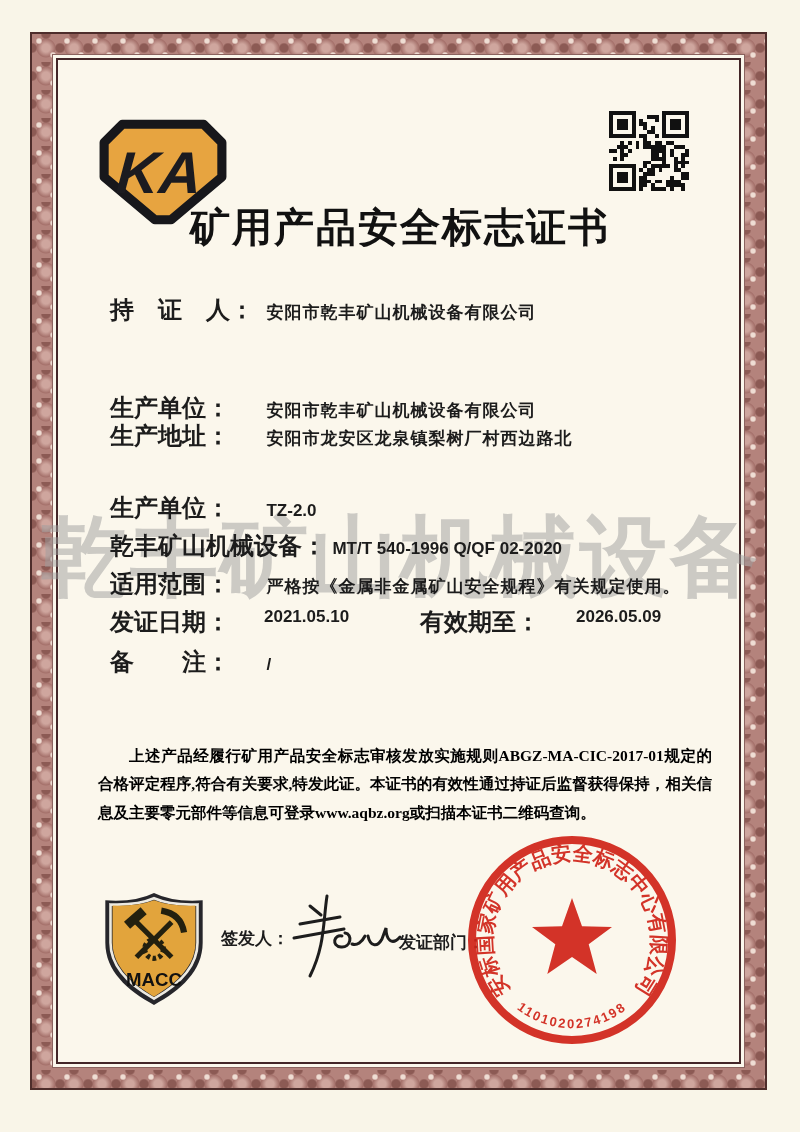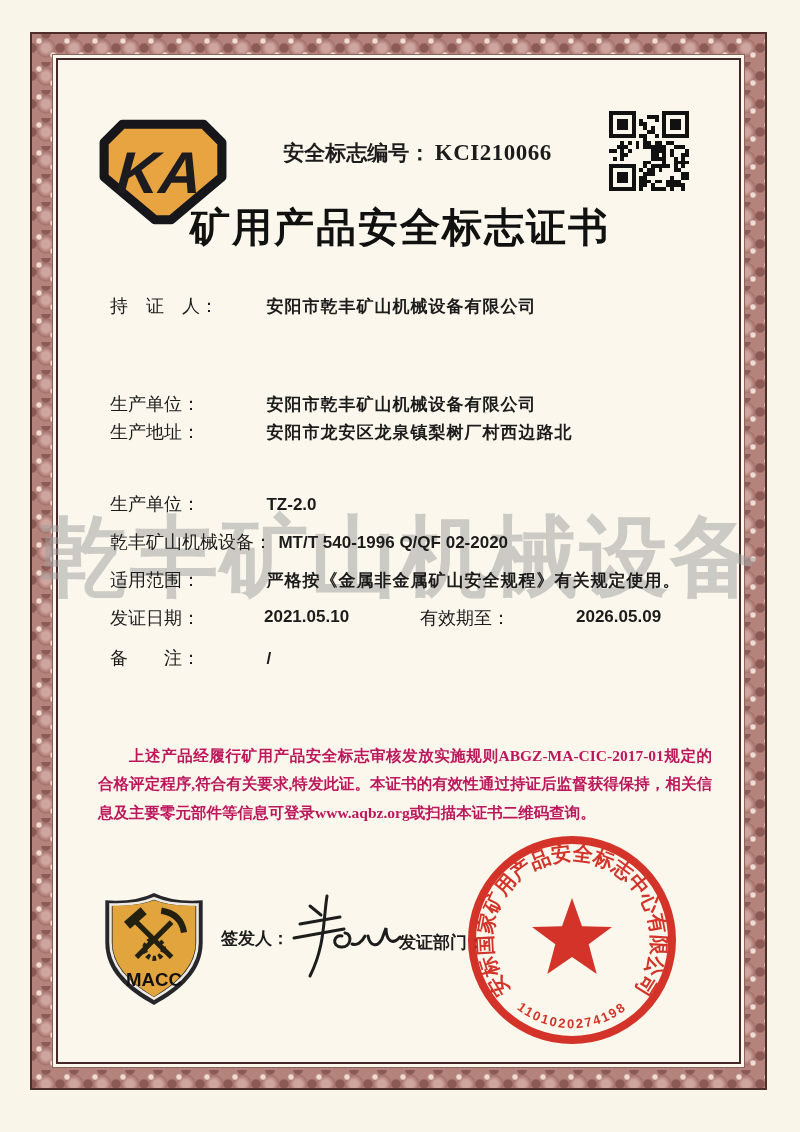--- a/index.html
+++ b/index.html
@@ -27,29 +27,29 @@
   .ka-badge{position:absolute;left:96px;top:112px;width:134px;height:120px;}
   .mark-line{position:absolute;left:235px;top:139px;width:365px;text-align:center;white-space:nowrap;}
   .mark-label{font-size:21px;font-weight:bold;font-family:"Liberation Sans",sans-serif;}
   .mark-number{font-size:23px;font-weight:bold;font-family:"Liberation Serif",serif;letter-spacing:.5px;}
   .qr{position:absolute;left:609px;top:111px;width:80px;height:80px;}
   .title{position:absolute;left:0;top:200px;width:800px;text-align:center;
          font-size:40px;font-weight:900;letter-spacing:2px;color:#111;
          font-family:"Liberation Serif",serif;}
   
   .row{position:absolute;left:110px;white-space:nowrap;}
-  .lbl{display:inline-block;font-size:18px;font-weight:normal;font-family:"Liberation Sans",sans-serif;}
+  .lbl{display:inline-block;font-size:24px;font-weight:bold;font-family:"Liberation Sans",sans-serif;}
   .lbl-fixed{width:104px;}
   .val{font-size:17px;font-weight:bold;font-family:"Liberation Serif",serif;letter-spacing:1px;margin-left:48px;}
   .val-tech{font-family:"Liberation Sans",sans-serif;letter-spacing:0;}
   .date-part{position:absolute;white-space:nowrap;}
   
   .statement{position:absolute;left:98px;top:742px;width:614px;
          font-size:15.5px;font-weight:bold;line-height:1.83;text-align:justify;
-         text-indent:2em;font-family:"Liberation Serif",serif;color:#be185d;}
+         text-indent:2em;font-family:"Liberation Serif",serif;color:#000000;}
   
   .macc{position:absolute;left:102px;top:891px;width:104px;height:116px;}
   .signer{position:absolute;left:221px;top:927px;font-size:17px;font-weight:bold;text-align:center;}
   .signature{position:absolute;left:280px;top:884px;width:130px;height:112px;}
   .issuer{position:absolute;left:399px;top:931px;font-size:17px;font-weight:bold;}
   .seal{position:absolute;left:460px;top:828px;width:224px;height:224px;z-index:3;opacity:.92;}
 </style>
 </head>
 <body>
 
@@ -60,24 +60,20 @@
 
   <div class="watermark">乾丰矿山机械设备</div>
 
   <div class="layer">
 
     <svg class="ka-badge" viewBox="0 0 132 106">
       <polygon points="8,24 26,6 106,6 124,24 124,58 74,100 58,100 8,58" fill="#e7a440" stroke="#17171b" stroke-width="9" stroke-linejoin="round"></polygon>
       <text x="66" y="54" text-anchor="middle" dominant-baseline="central" font-family="Liberation Sans, sans-serif" font-size="58" font-weight="900" font-style="italic" fill="#1b1b20" transform="skewX(-4)">KA</text>
     </svg>
 
-    <div class="mark-line">
-      <span class="mark-label">安全标志编号：</span>
-      <span class="mark-number">KCI210066</span>
-    </div>
 
     <svg class="qr" id="qr-svg" viewBox="0 0 21 21" shape-rendering="crispEdges">
         <rect x="0" y="0" width="21" height="21" fill="#fbf7ec"></rect>
         <rect x="10" y="1" width="1" height="1" fill="#111"></rect>
         <rect x="11" y="1" width="1" height="1" fill="#111"></rect>
         <rect x="12" y="1" width="1" height="1" fill="#111"></rect>
         <rect x="8" y="2" width="1" height="1" fill="#111"></rect>
         <rect x="12" y="2" width="1" height="1" fill="#111"></rect>
         <rect x="8" y="3" width="1" height="1" fill="#111"></rect>
         <rect x="9" y="3" width="1" height="1" fill="#111"></rect>

